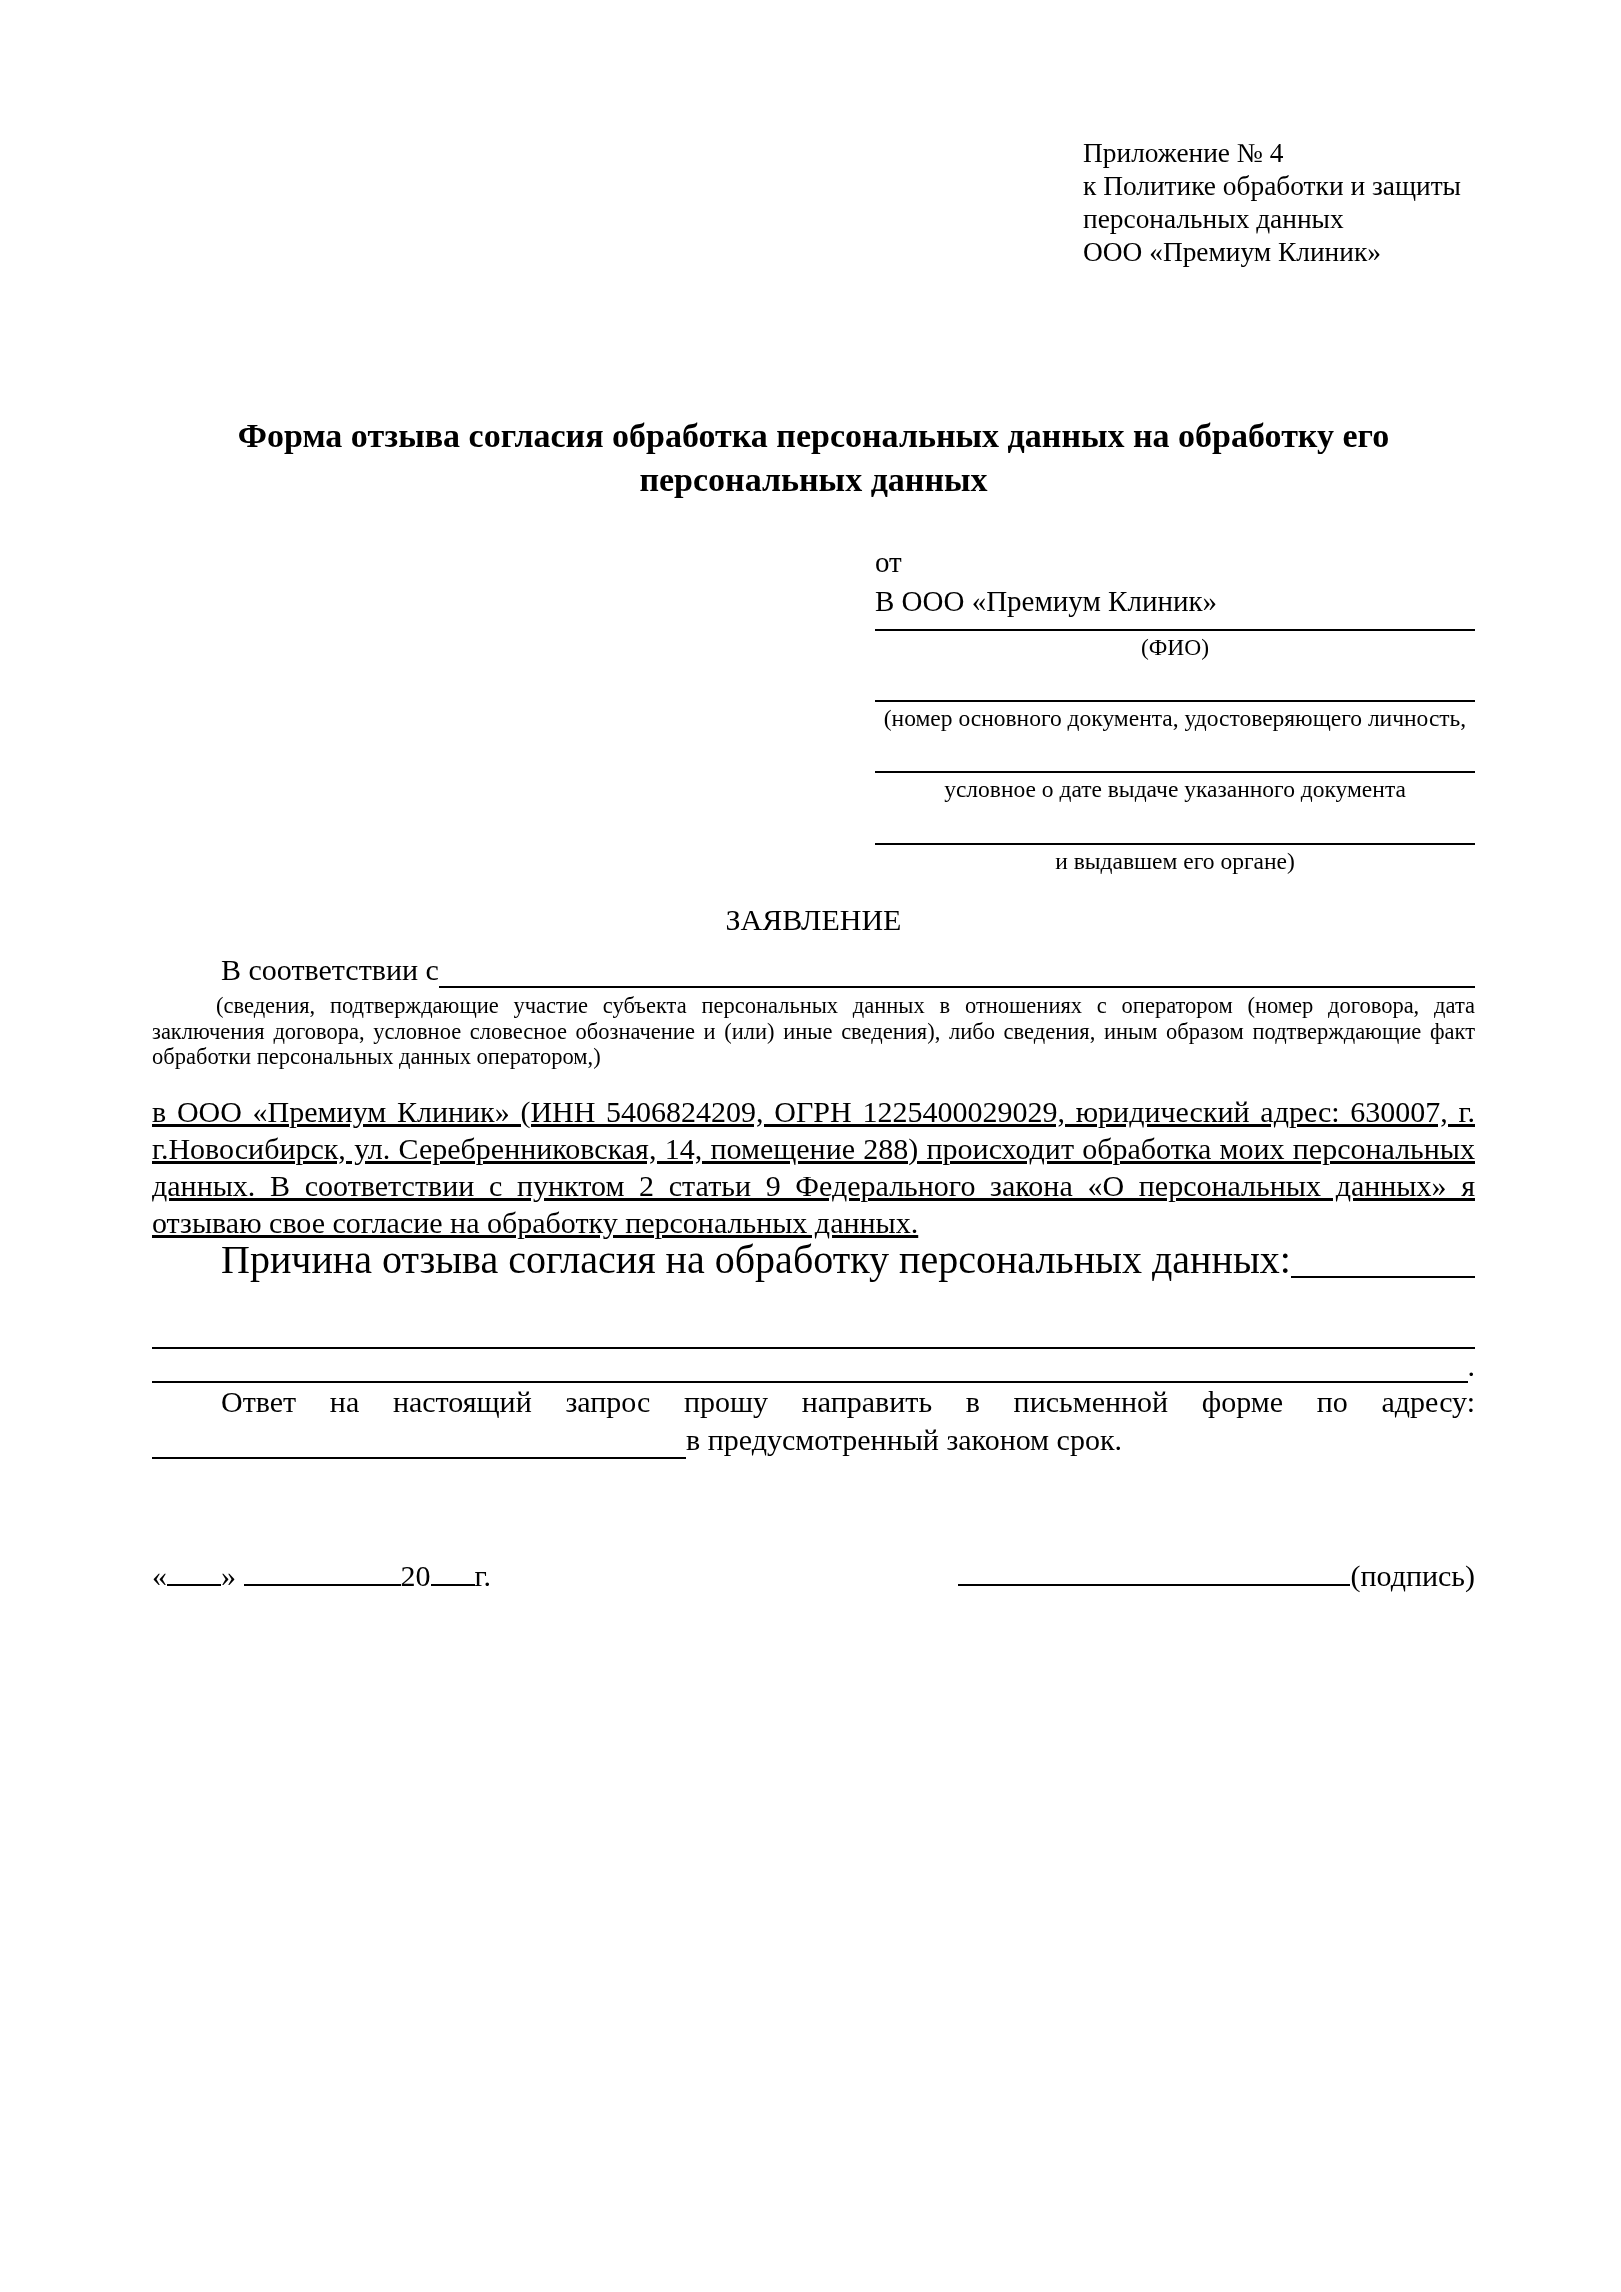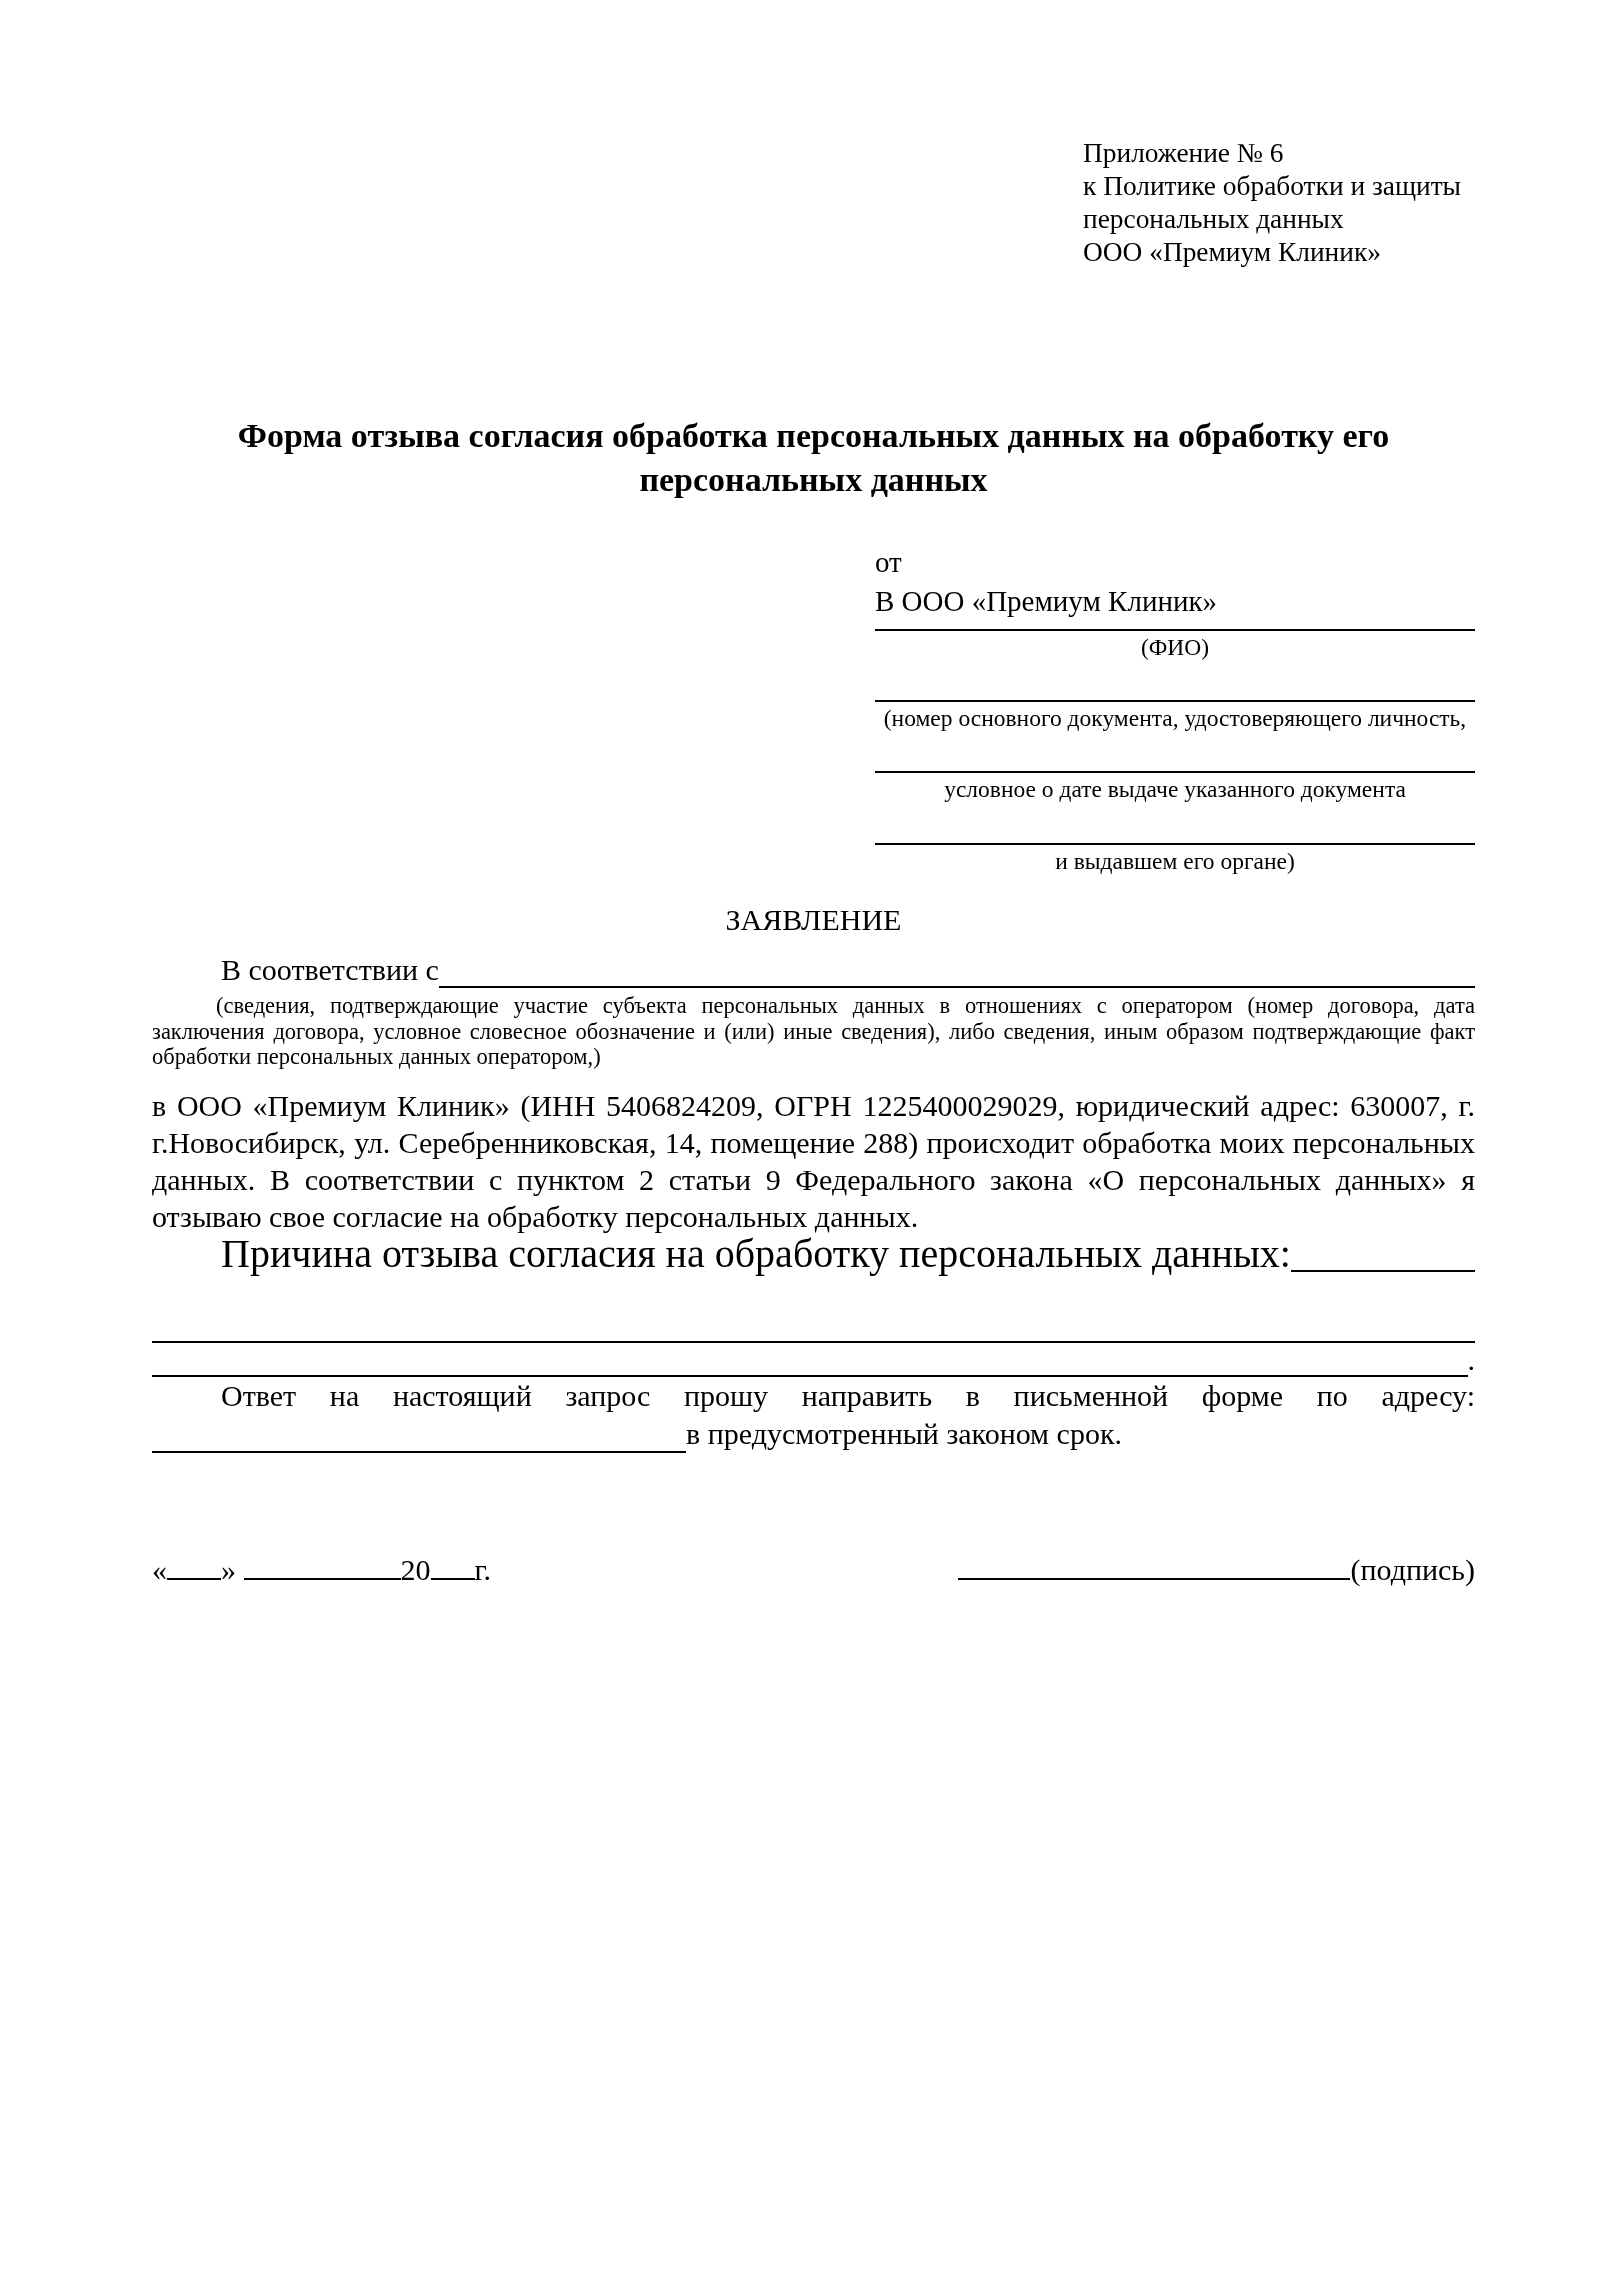--- a/index.html
+++ b/index.html
@@ -31,21 +31,21 @@
 
   
   .statement-heading { margin-top: 25.5px; text-align: center; font-size: 30px; line-height: 39px; }
   .row { display: flex; align-items: flex-end; text-align: right; }
   .accordance { margin-top: 11.8px; font-size: 30px; line-height: 37px; }
   .accordance .label { white-space: nowrap; padding-left: 69px; }
   .fill { flex: 1 1 auto; border-bottom: 2.9px solid #000; height: 33px; }
   .fine-print { margin-top: 4.9px; font-size: 22.5px; line-height: 25.5px;
                 text-align: justify; text-indent: 64px; }
   .para { font-size: 30px; line-height: 37px; text-align: justify; }
-  .para.main { margin-top: 17px; }
+  .para.main { margin-top: 23px; text-decoration: underline; }
   .para.indent { text-indent: 69px; }
   .reason { font-size: 40px; line-height: 37px; }
   .reason .label { white-space: nowrap; padding-left: 69px; }
   .full-line-1 { height: 71px; border-bottom: 2.9px solid #000; }
   .full-line-2 { font-size: 30px; line-height: 34px; }
   .full-line-2 .fill { height: 32px; }
   .reply-lead { text-align: justify; text-align-last: justify; }
   .reply-tail { font-size: 30px; line-height: 39px; }
   .fill-fixed { width: 534px; border-bottom: 2.9px solid #000; height: 33px; }
 
@@ -57,21 +57,21 @@
   .b55 { width: 54px; } .b160 { width: 157px; } .b45 { width: 44px; } .b400 { width: 392px; }
   .sig-group { white-space: nowrap; }
 </style>
 </head>
 <body>
 
 <div class="page">
   <div class="content">
 
     <div class="annex">
-      <div>Приложение № 6</div>
+      <div>Приложение № 4</div>
       <div>к Политике обработки и защиты</div>
       <div>персональных данных</div>
       <div>ООО «Премиум Клиник»</div>
     </div>
 
     <div class="doc-title">Форма отзыва согласия обработка персональных данных на обработку его персональных данных</div>
 
     <div class="addressee">
       <div>от</div>
       <div>В ООО «Премиум Клиник»</div>

